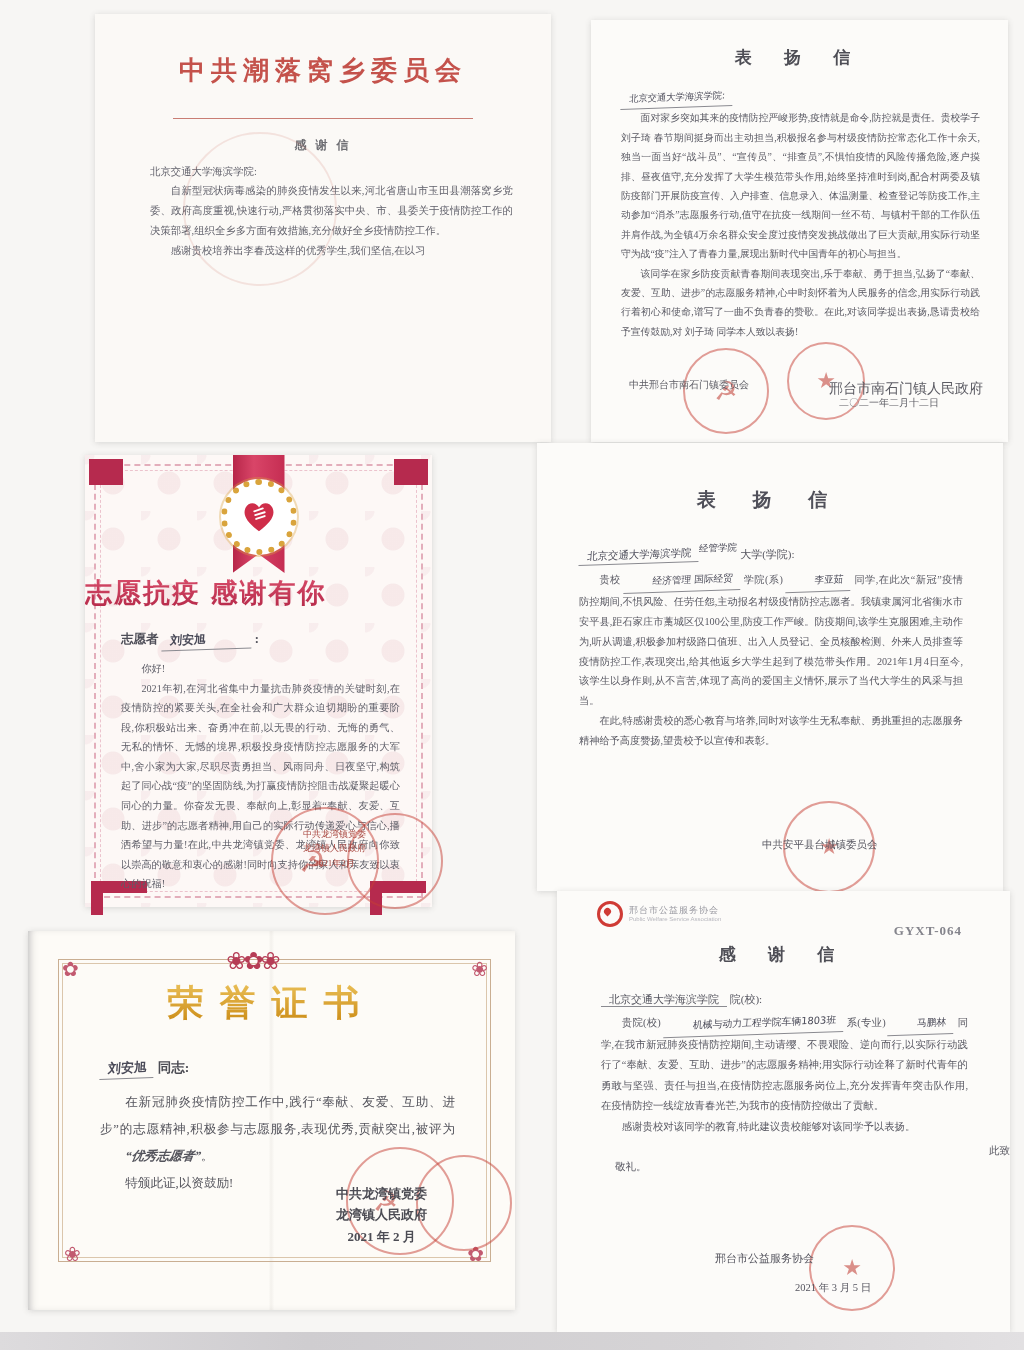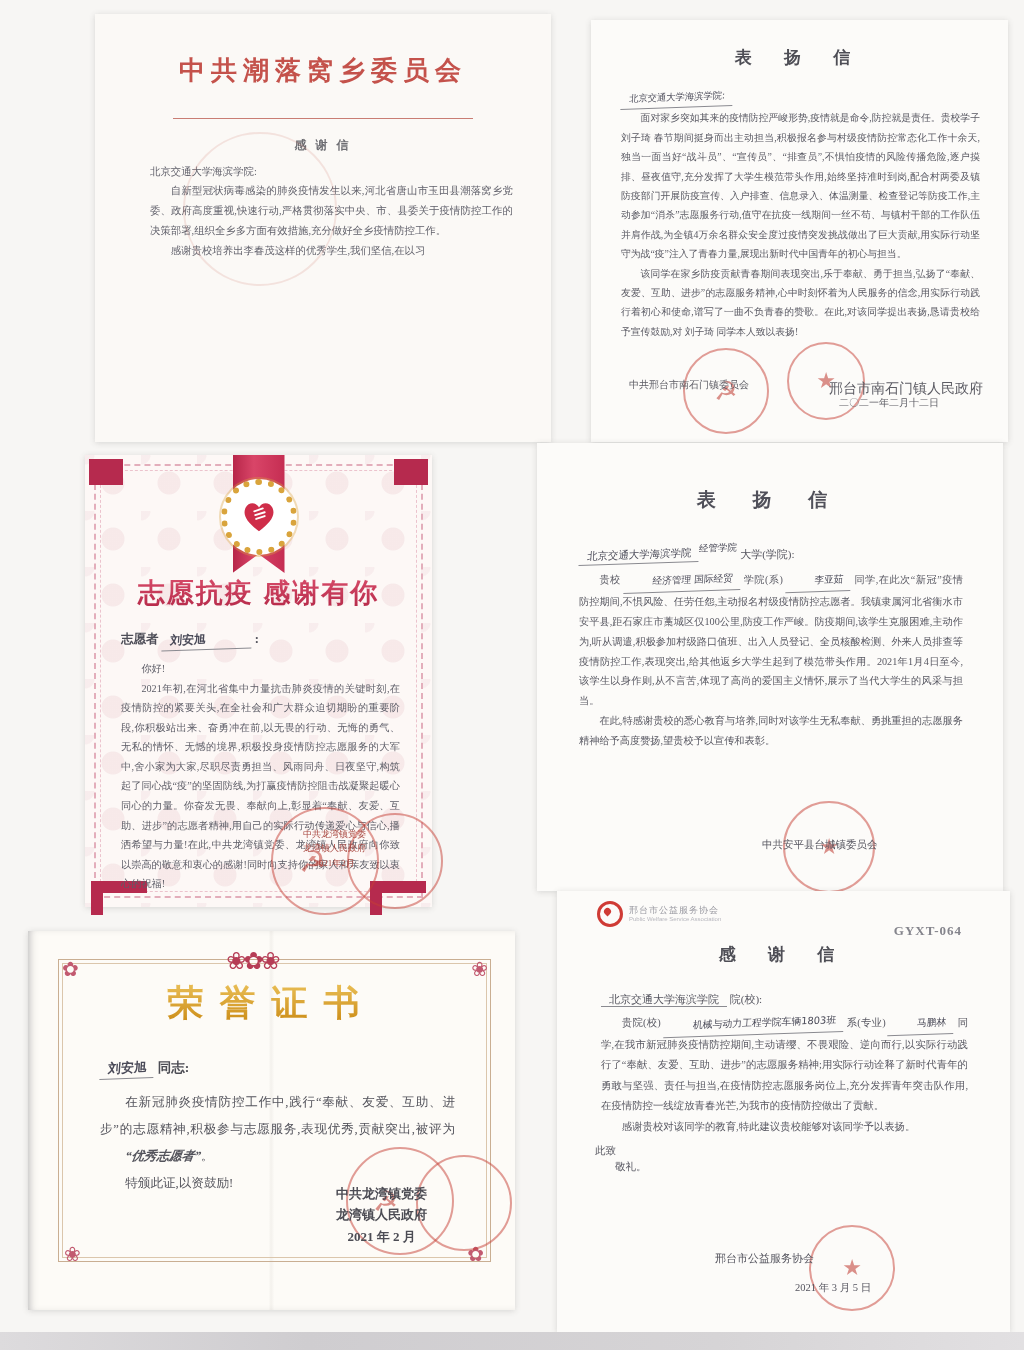--- a/index.html
+++ b/index.html
@@ -39,21 +39,21 @@
   .doc3 .dframe{position:absolute;inset:9px;border:2px dashed #e3aebb;}
   .doc3 .dframe::after{content:"";position:absolute;inset:4px;border:1px dashed #ecc3cd;}
   .doc3 .cornA{position:absolute;width:34px;height:26px;background:#b62a4e;}
   .doc3 .cornB{position:absolute;width:56px;height:12px;background:#b62a4e;}
   .doc3 .cornB::after{content:"";position:absolute;width:12px;height:34px;background:#b62a4e;}
   .ribbon{position:absolute;left:50%;top:0;transform:translateX(-50%);width:52px;height:118px;
     background:linear-gradient(90deg,#b72649,#d94568 40%,#c52d52);
     clip-path:polygon(0 0,100% 0,100% 100%,50% 84%,0 100%);}
   .medal{position:absolute;left:50%;top:24px;transform:translateX(-50%);width:64px;height:64px;border-radius:50%;
     background:#fff;border:6px dotted #d9a43c;box-shadow:0 0 0 2px rgba(217,164,60,.35);display:flex;align-items:center;justify-content:center;}
-  .cert-title{position:absolute;left:0;right:0;top:120px;text-align:center;font-weight:bold;font-size:27px;letter-spacing:2px;
+  .cert-title{position:absolute;left:0;right:0;top:120px;font-weight:bold;font-size:27px;letter-spacing:2px;
     font-family:"Liberation Sans","DejaVu Sans",sans-serif;
     background:linear-gradient(180deg,#d94e6b,#b32747);-webkit-background-clip:text;background-clip:text;color:transparent;}
   .doc3 .to-line{position:absolute;left:36px;top:176px;font-size:12.5px;font-weight:bold;color:#4e4e58;}
   .doc3 .body{position:absolute;left:36px;right:32px;top:204px;font-size:10.2px;line-height:1.92;color:#5d5d67;}
   .doc3 .stamptxt{position:absolute;left:218px;top:372px;font-size:9px;color:#a8463f;line-height:1.6;text-align:center;z-index:2;}
 
   
   .doc4{left:537px;top:443px;width:466px;height:448px;}
   .doc4 .ltitle{margin-top:44px;text-align:center;font-size:19px;font-weight:bold;color:#50505a;letter-spacing:16px;}
   .doc4 .addr{margin:34px 0 0 42px;font-size:11px;color:#55555f;}
@@ -80,21 +80,21 @@
   .doc6{left:557px;top:891px;width:453px;height:441px;}
   .doc6 .logo{position:absolute;left:40px;top:10px;display:flex;align-items:center;gap:6px;}
   .logo-mark{width:20px;height:20px;border:3px solid #cf3b35;border-radius:50%;position:relative;}
   .logo-mark::after{content:"";position:absolute;left:4px;top:4px;width:7px;height:7px;background:#cf3b35;border-radius:50% 50% 0 50%;transform:rotate(45deg);}
   .doc6 .logotxt{font-size:9px;color:#9a9aa2;letter-spacing:1px;line-height:1.2;font-family:"Liberation Sans",sans-serif;}
   .doc6 .logotxt small{display:block;font-size:6px;color:#b8b8bf;letter-spacing:0;}
   .doc6 .code{position:absolute;right:48px;top:32px;font-size:13px;color:#84848c;letter-spacing:1px;font-weight:bold;}
   .doc6 .ltitle{margin-top:52px;text-align:center;font-size:17px;font-weight:bold;color:#4e4e56;letter-spacing:14px;}
   .doc6 .addr{margin:26px 0 0 44px;font-size:11px;color:#55555f;}
   .doc6 .body{margin:6px 42px 0 44px;font-size:10.4px;line-height:1.98;color:#585862;}
-  .doc6 .closing1{margin:6px 0 0 38px;font-size:10.5px;color:#585862;}
+  .doc6 .closing1{margin:6px 0 0 38px;font-size:10.5px;color:#585862;text-align:right;}
   .doc6 .closing2{margin:2px 0 0 58px;font-size:10.5px;color:#585862;}
   .doc6 .sig{position:absolute;left:158px;top:360px;font-size:11px;color:#55555f;z-index:2;}
   .doc6 .sigdate{position:absolute;left:238px;top:390px;font-size:10.5px;color:#55555f;z-index:2;}
 
   .scan-band{position:absolute;left:0;top:1332px;width:1024px;height:18px;background:linear-gradient(90deg,#dddbdd,#cfcdd0 30%,#d6d4d6 70%,#e2e0e2);}
 </style>
 </head>
 <body>
 
 <div class="page">

